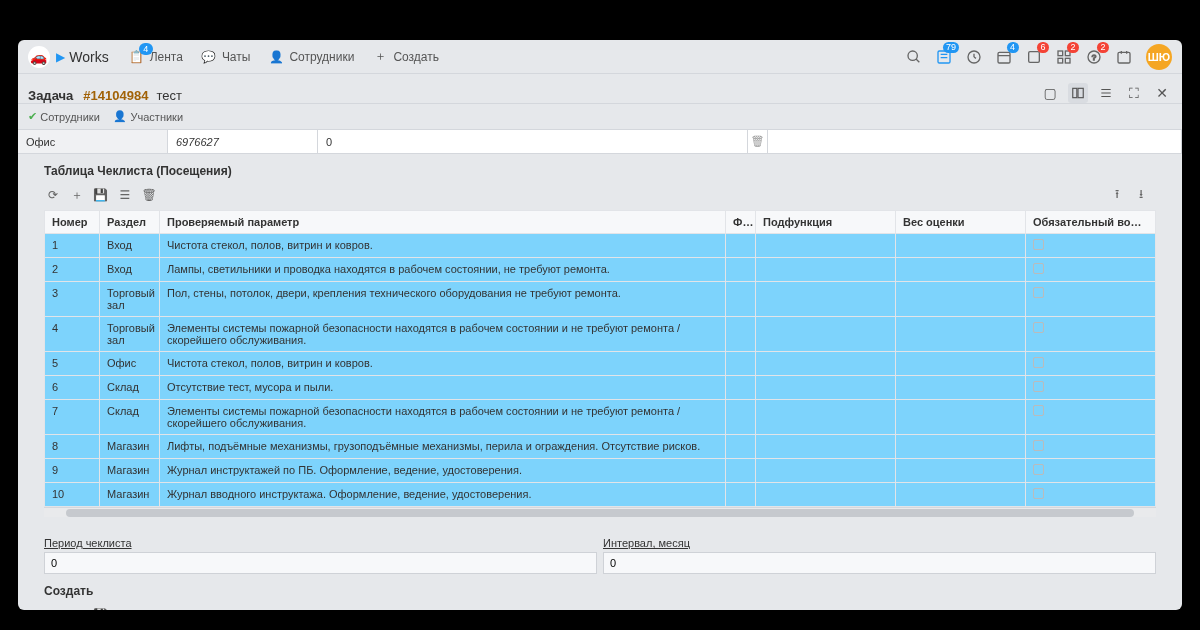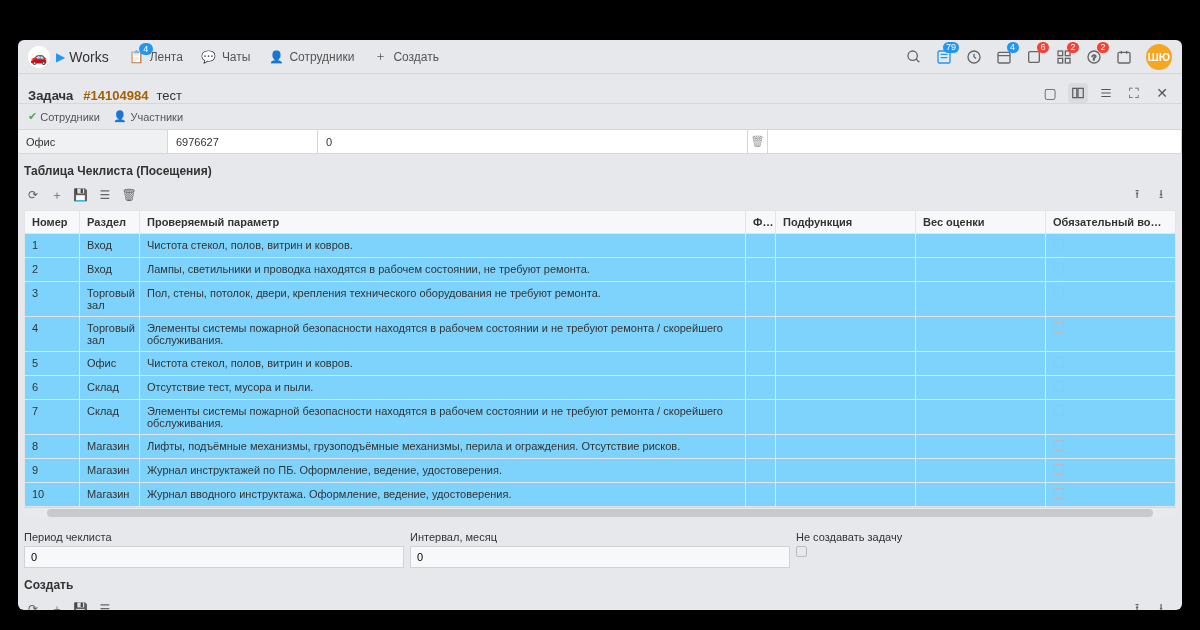--- a/index.html
+++ b/index.html
@@ -20,39 +20,39 @@
   .titlebar .tl { font-weight: bold; font-size: 13px; margin-right: 10px; }
   .titlebar .tid { font-weight: bold; font-size: 13px; margin-right: 8px; color: #a16207; }
   .titlebar .tname { font-size: 13px; }
   .titlebar .winctl { margin-left: 8px; width: 20px; height: 20px; display: flex; align-items: center; justify-content: center; cursor: pointer; color: #555; font-size: 14px; }
   .actionbar { height: 26px; display: flex; align-items: center; padding: 0 10px; border-bottom: 1px solid #d4d7dc; }
   .actbtn { display: flex; align-items: center; margin-right: 14px; color: #555; font-size: 11px; cursor: pointer; }
   .actbtn .ic { margin-right: 3px; }
   .fieldrow { height: 24px; display: flex; align-items: stretch; border-bottom: 1px solid #d4d7dc; }
   .fcell { border-right: 1px solid #d4d7dc; padding: 4px 8px; font-size: 11px; display: flex; align-items: center; background: #f0f1f3; }
   .fcell.i { background: #fff; }
-  .body { flex: 1; overflow: auto; padding: 6px 6px 10px; }
+  .body { flex: 1; overflow: auto; padding: 6px 26px 10px; }
   .sectitle { font-size: 12px; font-weight: bold; margin: 4px 0 6px; }
   .toolbar { display: flex; align-items: center; height: 22px; margin-bottom: 4px; }
   .tb-ic { width: 18px; height: 18px; display: flex; align-items: center; justify-content: center; color: #666; margin-right: 6px; cursor: pointer; font-size: 12px; }
   .tb-spacer { flex:1; }
   table { width: 100%; border-collapse: collapse; background: #7dd3fc; table-layout: fixed; }
   th, td { border: 1px solid #e2e4e8; padding: 5px 7px; font-size: 11px; text-align: left; vertical-align: top; }
   th { background: #f7f8fa; font-weight: bold; white-space: nowrap; overflow: hidden; text-overflow: ellipsis; }
   .chk { width: 11px; height: 11px; border: 1px solid #bbb; display: inline-block; border-radius: 2px; }
   .col-num { width: 55px; }
   .col-sec { width: 60px; }
   .col-param { width: auto; }
   .col-f { width: 30px; }
   .col-sub { width: 140px; }
   .col-w { width: 130px; }
   .col-mand { width: 130px; }
   .hscroll { height: 10px; background: #e9eaec; margin-top: 0; border-top: 1px solid #d4d7dc; display:flex; }
   .hthumb { width: 96%; height: 8px; background: #c6c9ce; border-radius: 4px; margin: 1px auto; }
-  .formrow { display: flex; margin-top: 14px; gap: 6px; }
+  .formrow { display: flex; margin-top: 20px; gap: 6px; text-decoration: underline; }
   .formcol { flex: 1; }
   .lbl { font-size: 11px; margin-bottom: 3px; display: block; }
   .inp { width: 100%; height: 22px; border: 1px solid #cfd2d7; background: #f7f8fa; padding: 0 6px; font-size: 11px; }
   .sec2title { font-size: 12px; font-weight: bold; margin: 10px 0 6px; }
   svg { display: block; }
 </style>
 </head>
 <body>
 
 <div class="app">
@@ -170,21 +170,21 @@
       <span>Сотрудники</span>
     </div>
     <div class="actbtn">
       <span class="ic">👤</span>
       <span>Участники</span>
     </div>
   </div>
 
   <div class="fieldrow">
     <div class="fcell" style="width:150px;">Офис</div>
-    <div class="fcell i" style="width:150px;">6976627</div>
+    <div class="fcell i" style="width:150px;font-style:italic;">6976627</div>
     <div class="fcell i" style="width:430px;">0</div>
     <div class="fcell i" style="width:20px; justify-content:center; color:#999;">🗑</div>
     <div class="fcell i" style="flex:1;"></div>
   </div>
 
   <div class="body">
     <div class="sectitle">Таблица Чеклиста (Посещения)</div>
     <div class="toolbar">
       <div class="tb-ic">⟳</div>
       <div class="tb-ic">＋</div>
@@ -316,24 +316,20 @@
 
     <div class="formrow">
       <div class="formcol">
         <span class="lbl">Период чеклиста</span>
         <input class="inp" value="0" style="">
       </div>
       <div class="formcol">
         <span class="lbl">Интервал, месяц</span>
         <input class="inp" value="0" style="">
       </div>
-      <div class="formcol">
-        <span class="lbl">Не создавать задачу</span>
-        <span class="chk"></span>
-      </div>
     </div>
 
     <div class="sec2title">Создать</div>
     <div class="toolbar">
       <div class="tb-ic">⟳</div>
       <div class="tb-ic">＋</div>
       <div class="tb-ic">💾</div>
       <div class="tb-ic">☰</div>
       <div class="tb-spacer"></div>
       <div class="tb-ic">⭱</div>

